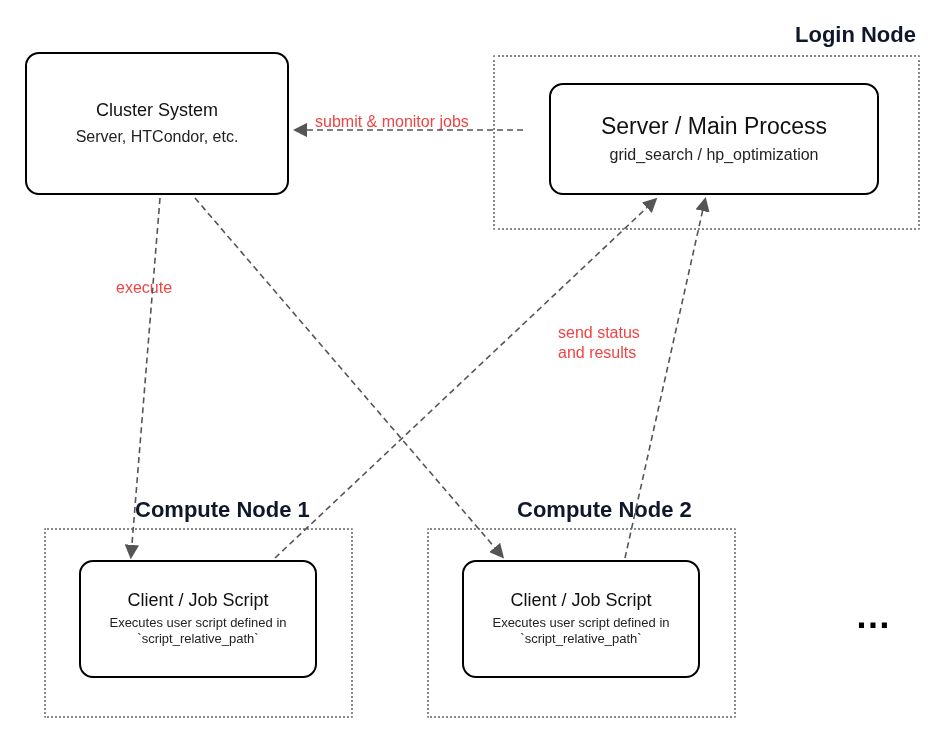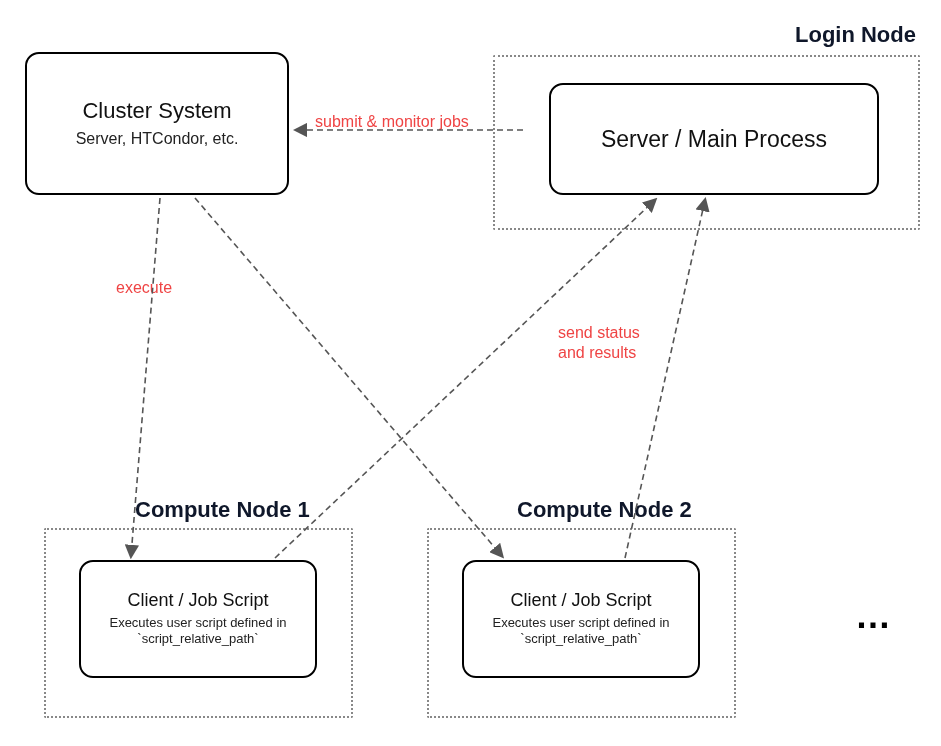--- a/index.html
+++ b/index.html
@@ -31,21 +31,21 @@
     background: #fff;
     box-sizing: border-box;
     display: flex;
     flex-direction: column;
     align-items: center;
     justify-content: center;
     text-align: center;
     padding: 6px 10px;
   }
   .node-title {
-    font-size: 22px;
+    font-size: 18px;
     color: #111;
     line-height: 1.15;
   }
   .node-title.small {
     font-size: 18px;
     font-weight: 500;
   }
   .node-sub {
     font-size: 16px;
     color: #222;
@@ -84,20 +84,21 @@
 <div class="container-label" style="left:795px; top:22px;">Login Node</div>
 <div class="dotted-box" style="left:493px; top:55px; width:427px; height:175px;"></div>
 
 <div class="node-box" style="left:25px; top:52px; width:264px; height:143px;">
   <div class="node-title">Cluster System</div>
   <div class="node-sub">Server, HTCondor, etc.</div>
 </div>
 
 <div class="node-box" style="left:549px; top:83px; width:330px; height:112px;">
   <div class="node-title" style="font-size:23px;">Server / Main Process</div>
+  <div class="node-sub">grid_search / hp_optimization</div>
 </div>
 
 <div class="container-label" style="left:135px; top:497px;">Compute Node 1</div>
 <div class="dotted-box" style="left:44px; top:528px; width:309px; height:190px;"></div>
 
 <div class="node-box" style="left:79px; top:560px; width:238px; height:118px;">
   <div class="node-title small">Client / Job Script</div>
   <div class="node-sub small">Executes user script defined
 in `script_relative_path`</div>
 </div>

